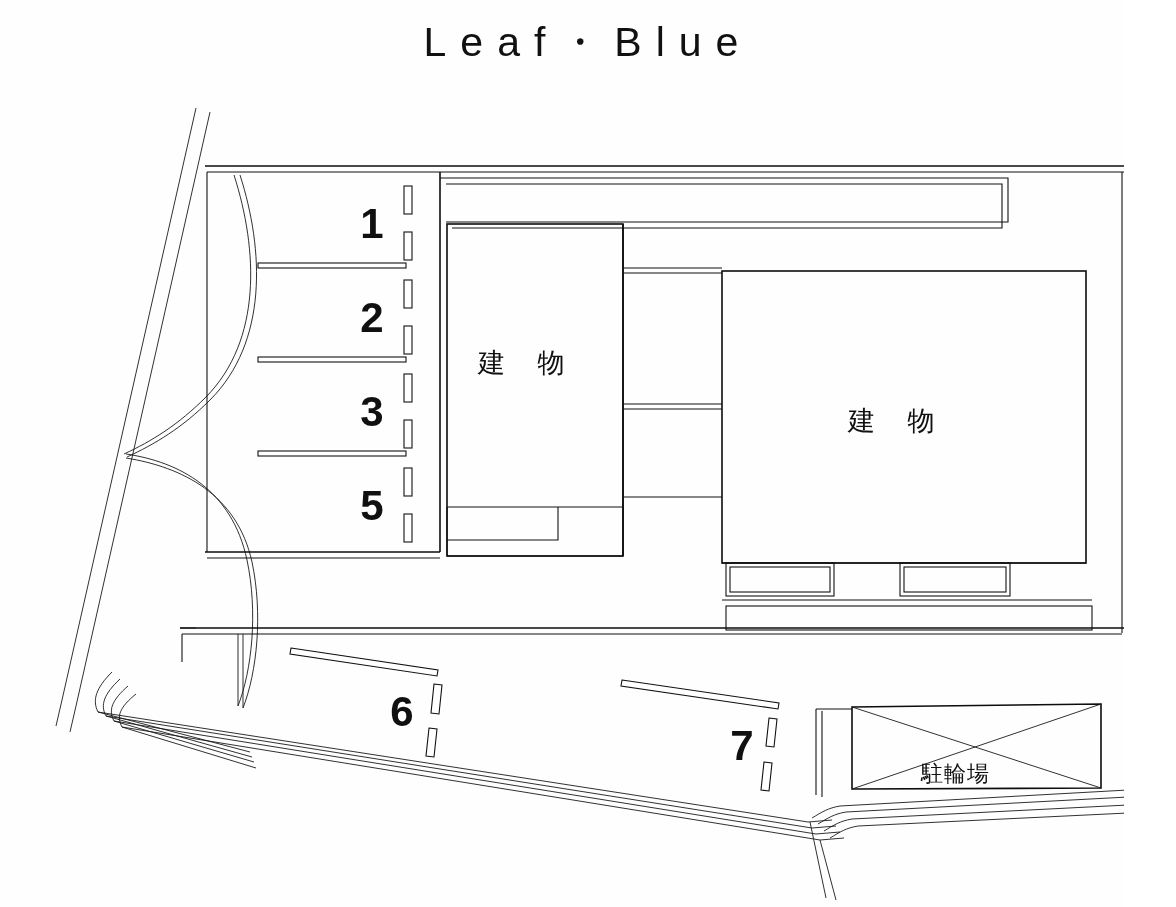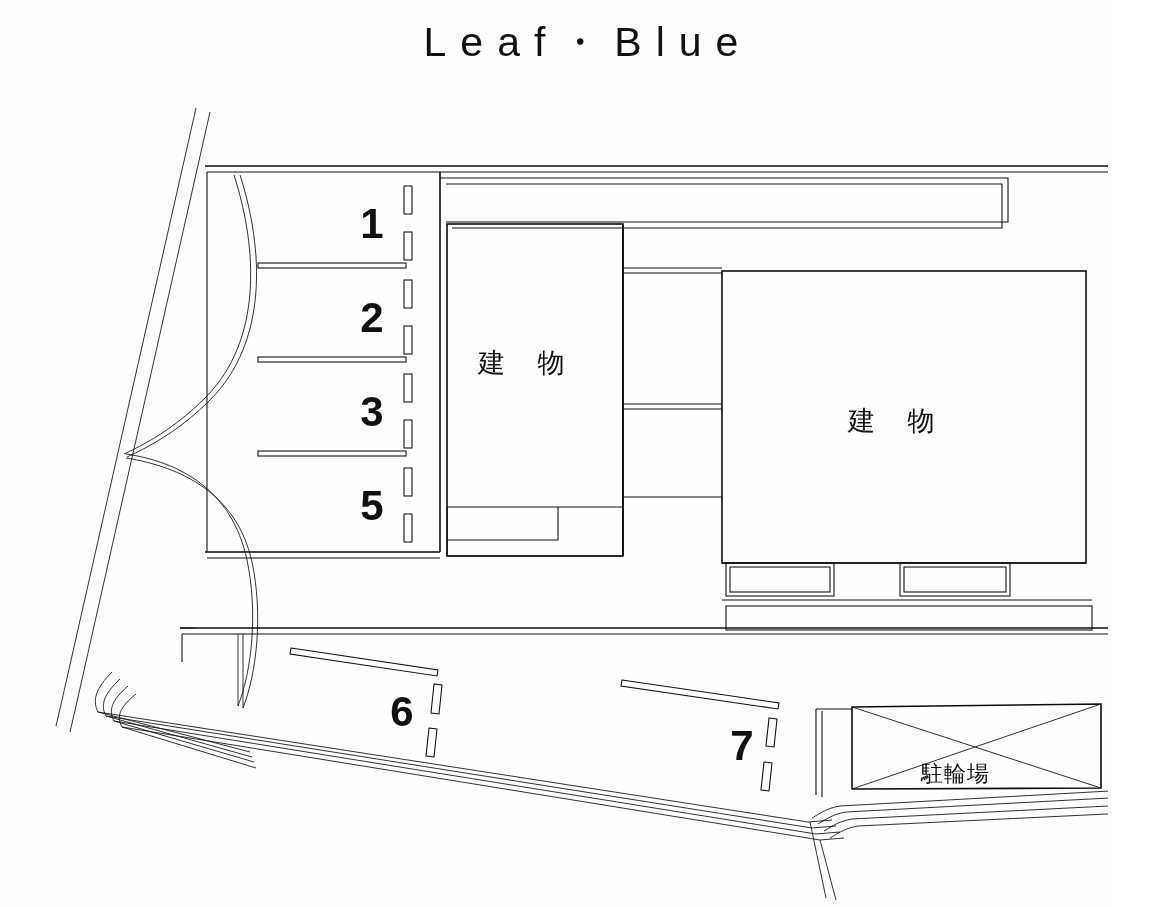--- a/index.html
+++ b/index.html
@@ -7,20 +7,21 @@
     padding: 0;
     background: #ffffff;
   }
   #page {
     position: relative;
     width: 1108px;
     height: 907px;
     background: #fefefe;
     font-family: "Liberation Sans", sans-serif;
     overflow: hidden;
+    padding-left: 16px;
   }
   #site-title {
     position: absolute;
     left: 0;
     top: 22px;
     width: 1176px;
     text-align: center;
     font-family: "Liberation Sans", sans-serif;
     font-size: 41px;
     font-weight: 400;

